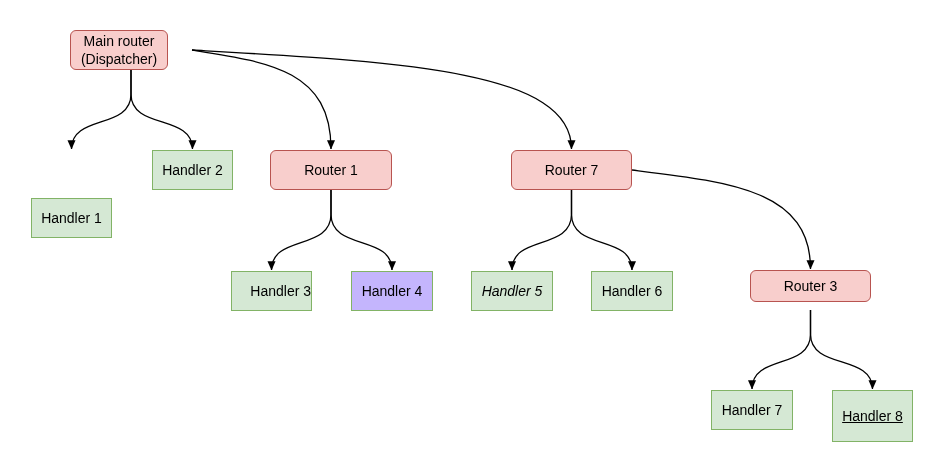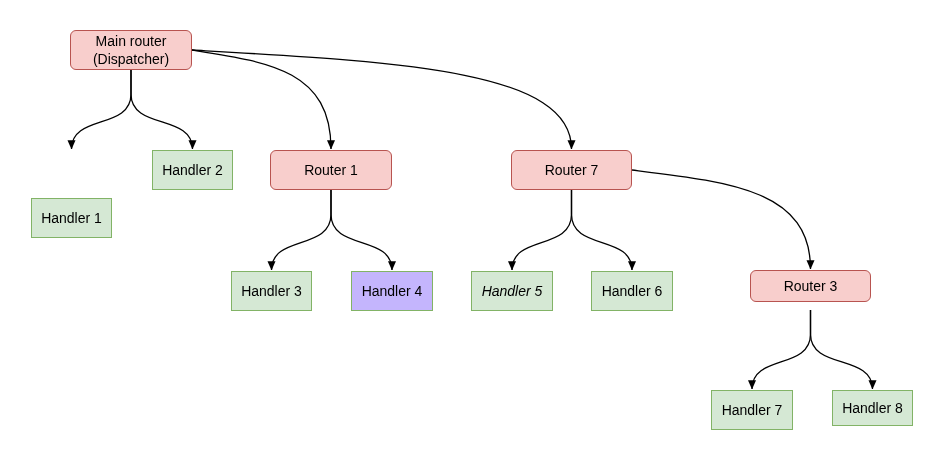--- a/index.html
+++ b/index.html
@@ -63,51 +63,51 @@
         <path d="M 331 190 L 331 214.3 C 331 250.75 271.5 234.55 271.5 270" fill="none" stroke="#000000" stroke-width="1.3" marker-end="url(#arrow-classic)"></path>
         <path d="M 331 190 L 331 214.3 C 331 250.75 392 234.55 392 270" fill="none" stroke="#000000" stroke-width="1.3" marker-end="url(#arrow-classic)"></path>
         <path d="M 571.5 190 L 571.5 214.3 C 571.5 250.75 512 234.55 512 270" fill="none" stroke="#000000" stroke-width="1.3" marker-end="url(#arrow-classic)"></path>
         <path d="M 571.5 190 L 571.5 214.3 C 571.5 250.75 632 234.55 632 270" fill="none" stroke="#000000" stroke-width="1.3" marker-end="url(#arrow-classic)"></path>
         <path d="M 632 170 C 730.175 182 810.5 190 810.5 269" fill="none" stroke="#000000" stroke-width="1.3" marker-end="url(#arrow-classic)"></path>
         <path d="M 810.5 310 L 810.5 334 C 810.5 370 752 354 752 389" fill="none" stroke="#000000" stroke-width="1.3" marker-end="url(#arrow-classic)"></path>
         <path d="M 810.5 310 L 810.5 334 C 810.5 370 872.5 354 872.5 389" fill="none" stroke="#000000" stroke-width="1.3" marker-end="url(#arrow-classic)"></path>
       </g>
   </svg>
   <div id="node-layer">
-      <div class="node router" style="left: 70px; top: 30px; width: 122px; height: 40px; background: rgb(248, 206, 204); border-color: rgb(184, 84, 80);">
+      <div class="node router" style="left: 70px; top: 30px; width: 98px; height: 40px; background: rgb(248, 206, 204); border-color: rgb(184, 84, 80);">
         <span class="node-label">Main router
 (Dispatcher)</span>
       </div>
       <div class="node handler" style="left: 31px; top: 150px; width: 81px; height: 40px; background: rgb(213, 232, 212); border-color: rgb(130, 179, 102); margin-top: 48px;">
         <span class="node-label">Handler 1</span>
       </div>
       <div class="node handler" style="left: 152px; top: 150px; width: 81px; height: 40px; background: rgb(213, 232, 212); border-color: rgb(130, 179, 102);">
         <span class="node-label">Handler 2</span>
       </div>
       <div class="node router" style="left: 270px; top: 150px; width: 122px; height: 40px; background: rgb(248, 206, 204); border-color: rgb(184, 84, 80);">
         <span class="node-label">Router 1</span>
       </div>
       <div class="node router" style="left: 511px; top: 150px; width: 121px; height: 40px; background: rgb(248, 206, 204); border-color: rgb(184, 84, 80);">
         <span class="node-label">Router 7</span>
       </div>
-      <div class="node handler" style="left: 231px; top: 271px; width: 81px; height: 40px; background: rgb(213, 232, 212); border-color: rgb(130, 179, 102);">
+      <div class="node handler" style="left: 231px; top: 271px; width: 81px; height: 40px; background: rgb(213, 232, 212); border-color: rgb(130, 179, 102); justify-content: flex-end;">
         <span class="node-label">Handler 3</span>
       </div>
       <div class="node handler" style="left: 351px; top: 271px; width: 82px; height: 40px; background: #c4b5fd; border-color: rgb(130, 179, 102);">
         <span class="node-label">Handler 4</span>
       </div>
       <div class="node handler" style="left: 471px; top: 271px; width: 82px; height: 40px; background: rgb(213, 232, 212); border-color: rgb(130, 179, 102); font-style: italic;">
         <span class="node-label">Handler 5</span>
       </div>
       <div class="node handler" style="left: 591px; top: 271px; width: 82px; height: 40px; background: rgb(213, 232, 212); border-color: rgb(130, 179, 102);">
         <span class="node-label">Handler 6</span>
       </div>
       <div class="node router" style="left: 750px; top: 270px; width: 121px; height: 32px; background: rgb(248, 206, 204); border-color: rgb(184, 84, 80);">
         <span class="node-label">Router 3</span>
       </div>
       <div class="node handler" style="left: 711px; top: 390px; width: 82px; height: 40px; background: rgb(213, 232, 212); border-color: rgb(130, 179, 102);">
         <span class="node-label">Handler 7</span>
       </div>
-      <div class="node handler" style="left: 832px; top: 390px; width: 81px; height: 36px; background: rgb(213, 232, 212); border-color: rgb(130, 179, 102);">
+      <div class="node handler" style="left: 832px; top: 390px; width: 81px; height: 52px; background: rgb(213, 232, 212); border-color: rgb(130, 179, 102); text-decoration: underline;">
         <span class="node-label">Handler 8</span>
       </div>
     </div>
 </div>
 
 </body></html>

